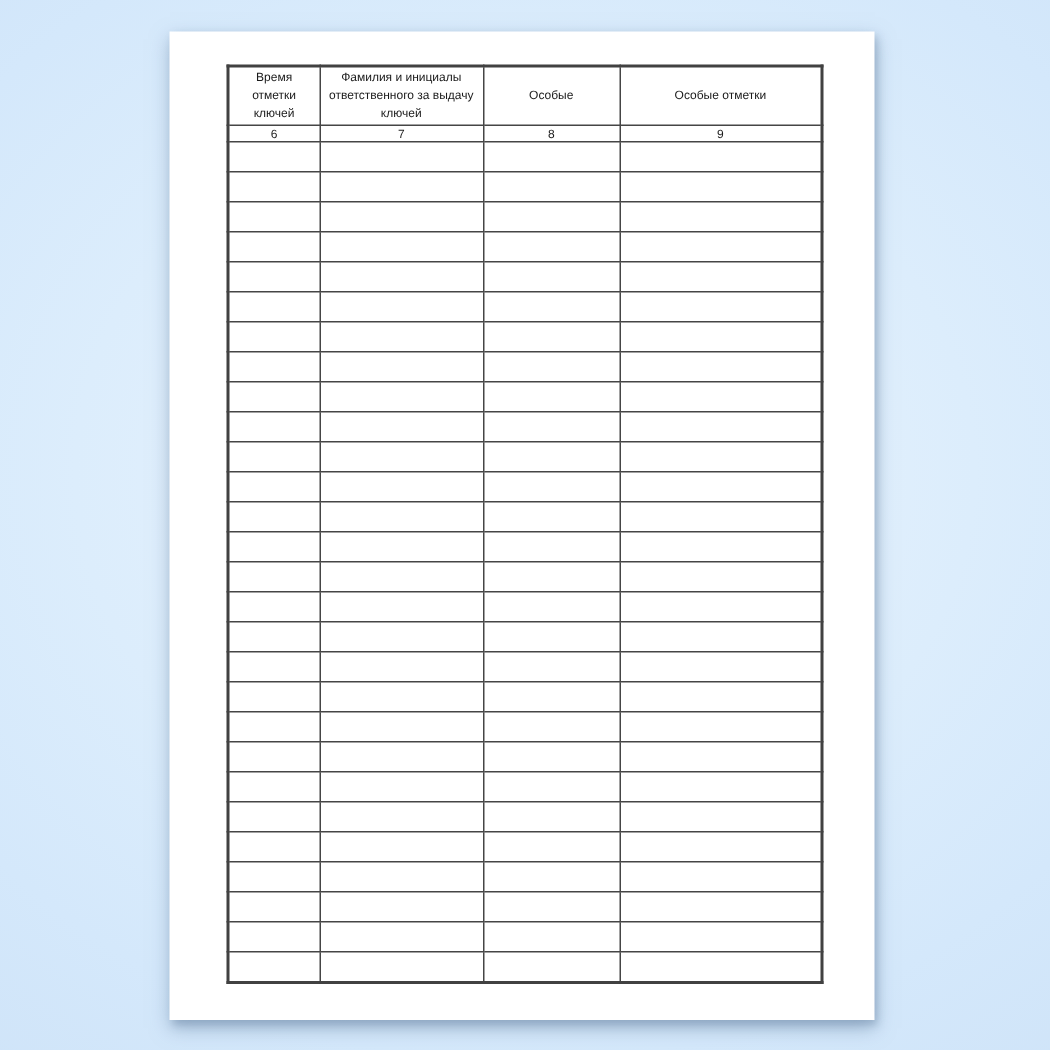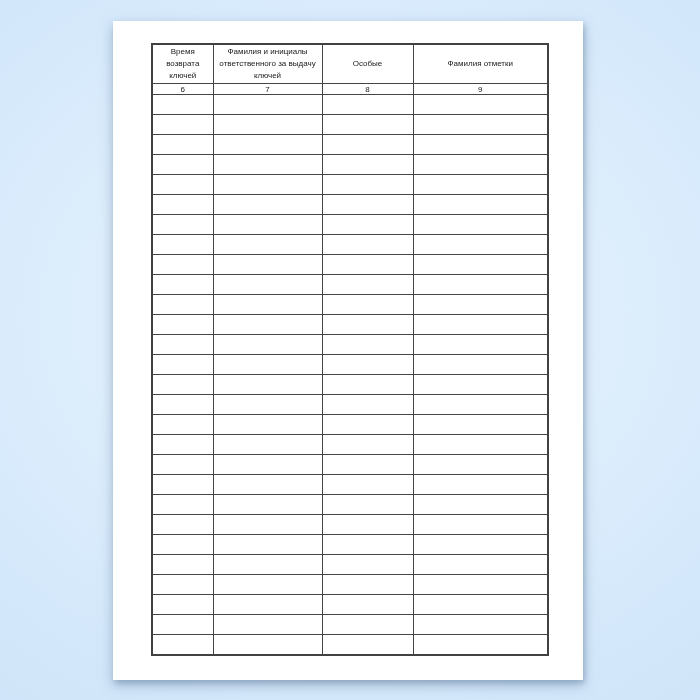--- a/index.html
+++ b/index.html
@@ -69,24 +69,24 @@
   <div class="page">
     <table class="key-table">
       <colgroup>
         <col style="width:61px">
         <col style="width:109px">
         <col style="width:91px">
         <col style="width:135px">
       </colgroup>
       <thead>
         <tr class="header-labels">
-          <th>Время возврата ключей</th>
+          <th>Время отметки ключей</th>
           <th>Фамилия и инициалы ответственного за выдачу ключей</th>
           <th>Особые</th>
-          <th>Фамилия отметки</th>
+          <th>Особые отметки</th>
         </tr>
         <tr class="header-numbers">
           <td>6</td>
           <td>7</td>
           <td>8</td>
           <td>9</td>
         </tr>
       </thead>
       <tbody class="rows">
           <tr>

